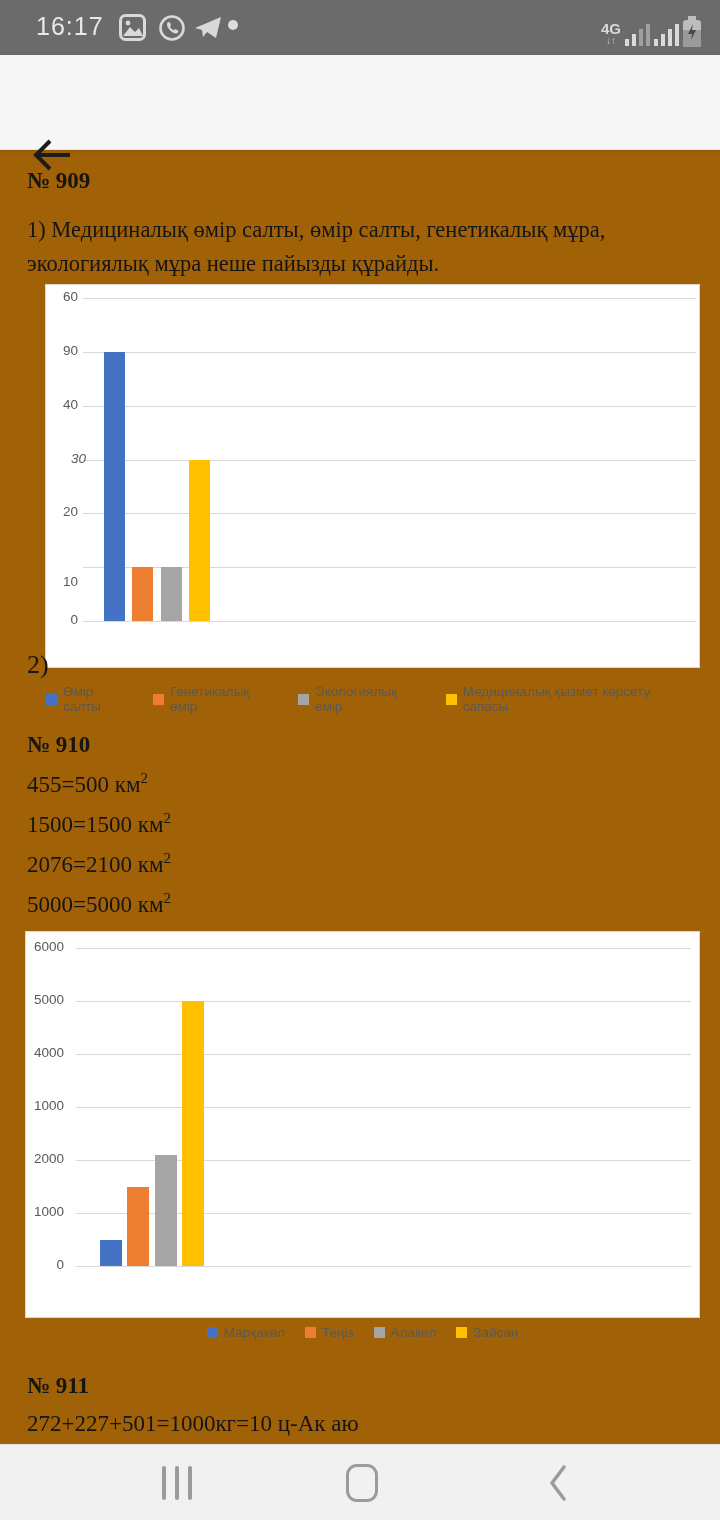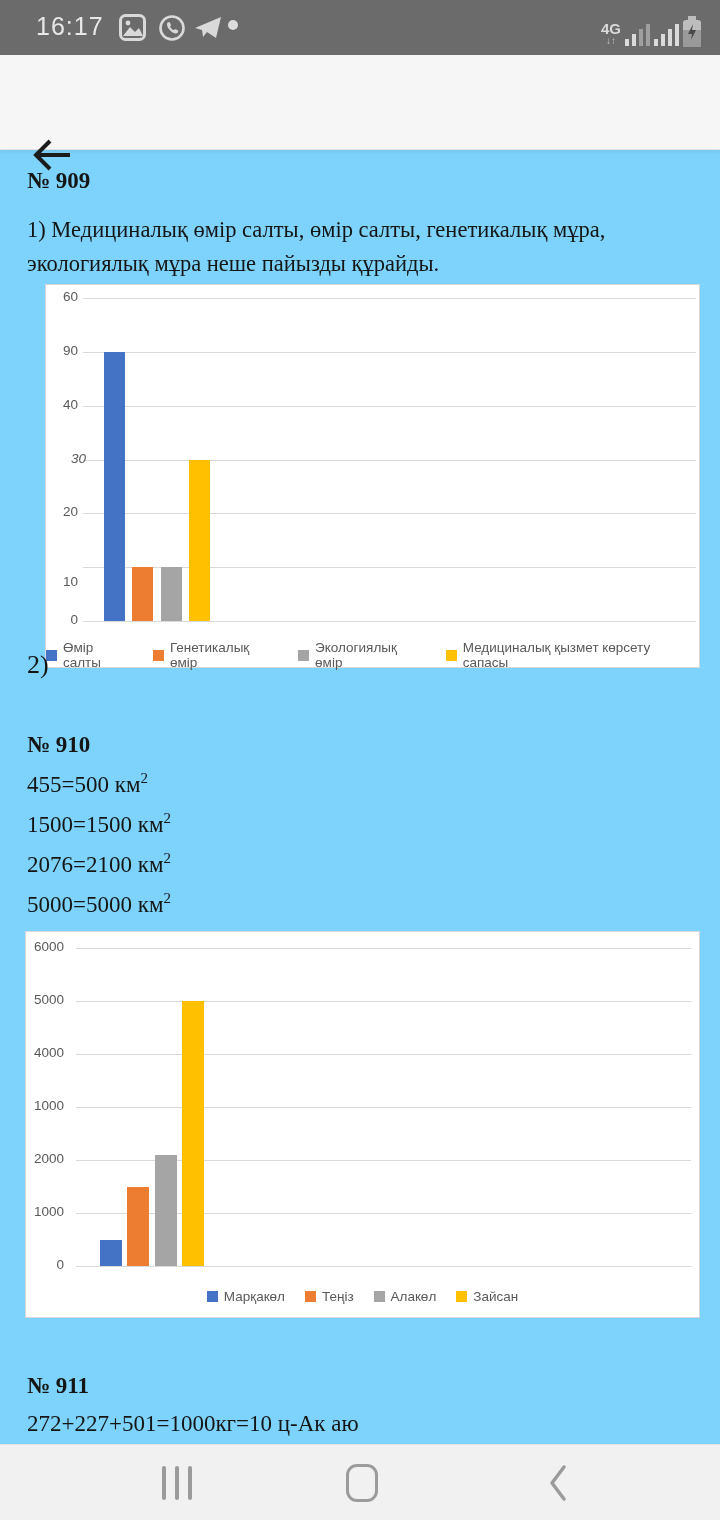--- a/index.html
+++ b/index.html
@@ -1,19 +1,19 @@
 <!DOCTYPE html>
 <html><head>
 <meta charset="utf-8">
 <style>
   * { margin:0; padding:0; box-sizing:border-box; }
   html,body { background:#fff; }
   .screen {
     position:relative; width:720px; height:1520px; overflow:hidden;
-    background:#7dd3fc; font-family:"Liberation Sans", sans-serif;
+    background:#a16207; font-family:"Liberation Sans", sans-serif;
   }
   
   .status-bar {
     position:absolute; left:0; top:0; width:720px; height:55px;
     background:#6B6B6B; color:#E4E4E4;
     display:flex; align-items:center;
   }
   .sb-time { position:absolute; left:36px; top:12px; font-size:25px; color:#E8E8E8; letter-spacing:1px; }
   .sb-icon { position:absolute; top:14px; }
   .sb-dot { position:absolute; left:228px; top:20px; width:10px; height:10px; border-radius:50%; background:#DCDCDC; }
@@ -35,21 +35,21 @@
   .eq { font-size:23px; }
   .eq sup { font-size:15px; }
   .sub-label { font-size:26px; }
   
   .chart-box {
     position:absolute; background:#fff; border:1px solid #D8D8D8;
   }
   .gridline { position:absolute; height:1px; background:#D9D9D9; }
   .ytick { position:absolute; text-align:right; font-size:13.5px; color:#595959; font-family:"Liberation Sans", sans-serif; }
   .bar { position:absolute; }
-  .legend { position:absolute; left:0; right:0; display:flex; justify-content:center; align-items:center; }
+  .legend { position:absolute; left:0; right:0; display:flex; justify-content:center; align-items:center;margin-top:44px; }
   .legend-item { display:flex; align-items:center; font-size:13.5px; color:#595959; }
   .legend-swatch { width:11px; height:11px; margin-right:6px; display:inline-block; }
   
   .nav-bar {
     position:absolute; left:0; top:1444px; width:720px; height:76px;
     background:#F1F1F1; border-top:1px solid #E3E3E3;
   }
   .nav-btn { position:absolute; top:0; height:76px; display:flex; align-items:center; justify-content:center; cursor:pointer; }
   .recents-bars { display:flex; gap:9px; }
   .recents-bars span { width:4px; height:34px; border-radius:2px; background:#9B9B9B; }
@@ -171,21 +171,21 @@
       <div class="gridline" style="left: 50px; width: 615px; top: 122px;"></div>
       <div class="ytick" style="left: 0px; width: 38px; top: 113px;">4000</div>
       <div class="gridline" style="left: 50px; width: 615px; top: 69px;"></div>
       <div class="ytick" style="left: 0px; width: 38px; top: 60px;">5000</div>
       <div class="gridline" style="left: 50px; width: 615px; top: 16px;"></div>
       <div class="ytick" style="left: 0px; width: 38px; top: 7px;">6000</div>
       <div class="bar" style="left: 74px; width: 22px; top: 307.5px; height: 26.5px; background: rgb(68, 114, 196);"></div>
       <div class="bar" style="left: 101.3px; width: 22px; top: 254.5px; height: 79.5px; background: rgb(237, 125, 49);"></div>
       <div class="bar" style="left: 128.6px; width: 22px; top: 222.7px; height: 111.3px; background: rgb(165, 165, 165);"></div>
       <div class="bar" style="left: 155.9px; width: 22px; top: 69px; height: 265px; background: rgb(255, 192, 0);"></div>
-      <div class="legend" style="top: 357px; gap: 20px;">
+      <div class="legend" style="top: 349px; gap: 20px;">
         <span class="legend-item">
           <span class="legend-swatch" style="background: rgb(68, 114, 196);"></span>
           <span>Марқакөл</span>
         </span>
         <span class="legend-item">
           <span class="legend-swatch" style="background: rgb(237, 125, 49);"></span>
           <span>Теңіз</span>
         </span>
         <span class="legend-item">
           <span class="legend-swatch" style="background: rgb(165, 165, 165);"></span>

